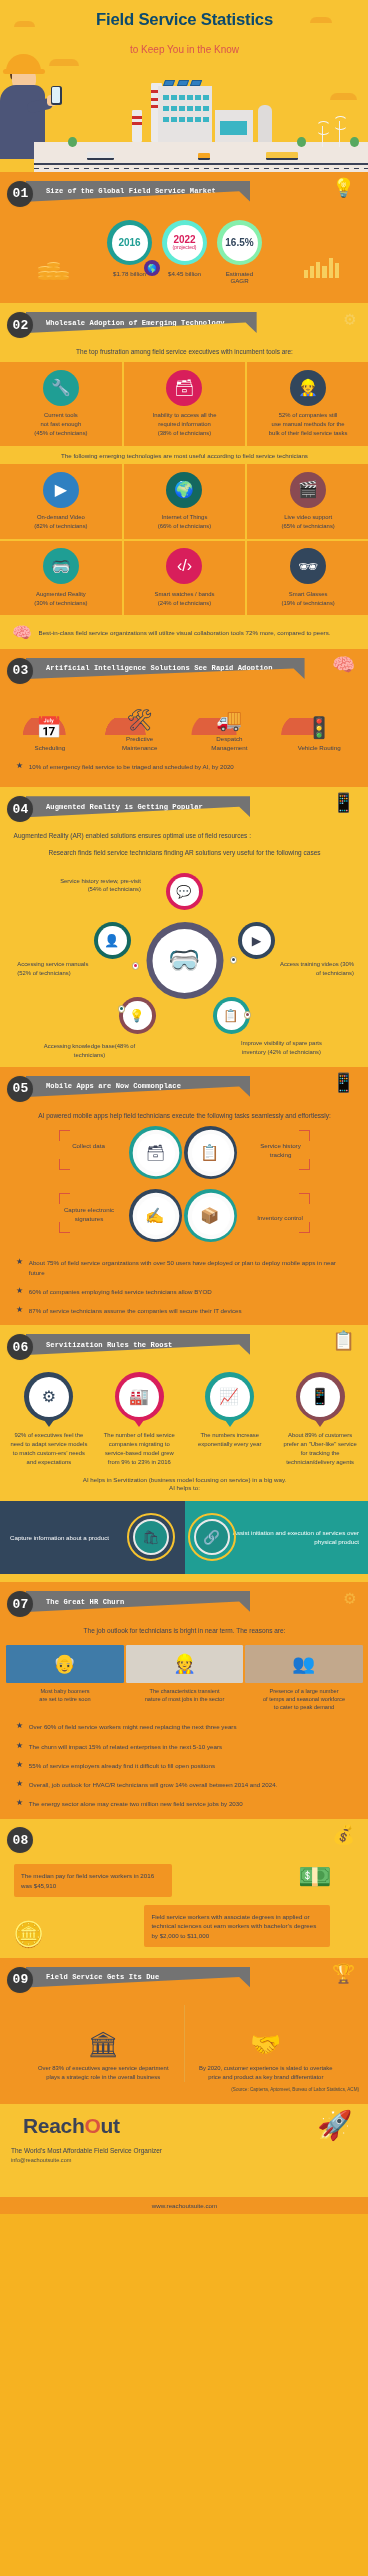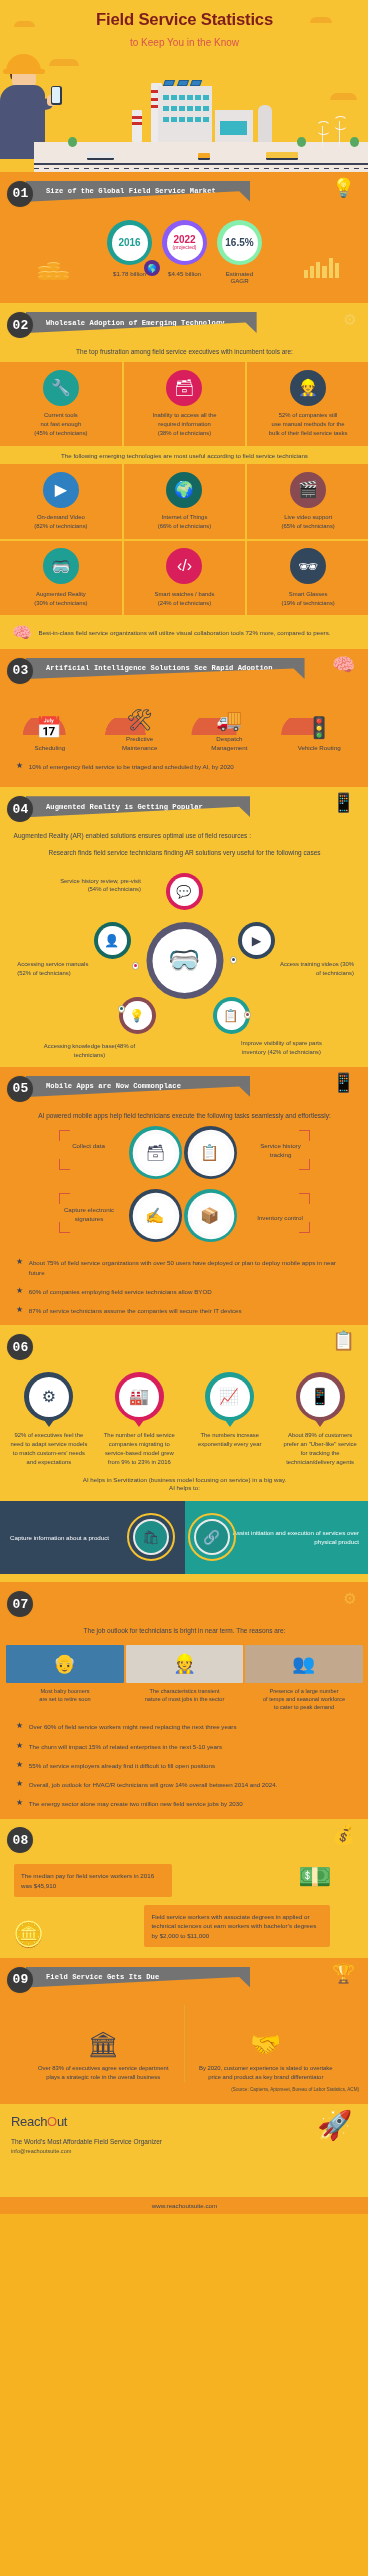--- a/index.html
+++ b/index.html
@@ -8,24 +8,24 @@
     font-family: "Liberation Sans", sans-serif;
     background: #f6b221;
     color: #3b4257;
     -webkit-font-smoothing: antialiased;
   }
   .page { width: 369px; position: relative; overflow: hidden; }
 
   
   .hero { background: #f8c333; padding: 11px 0 0; position: relative; height: 172px; overflow: hidden; }
   .hero h1 {
-    font-size: 16.7px; font-weight: bold; text-align: center; color: #7f1d1d;
+    font-size: 16.7px; font-weight: bold; text-align: center; color: #0c4a6e;
     letter-spacing: -0.2px; line-height: 1.05;
   }
-  .hero h2 { font-size: 10px; text-align: center; color: #d9534f; margin-top: 8px; font-weight: normal; }
+  .hero h2 { font-size: 10px; text-align: center; color: #d9534f; margin-top: 15px; font-weight: normal; }
   .cloud { position: absolute; background: #f2a829; border-radius: 25px 25px 0 0; opacity: .85; }
   .worker { position: absolute; left: 0; bottom: 16px; width: 49px; height: 102px; }
   .helmet { position: absolute; left: 6.2px; top: 0; width: 35px; height: 18.6px; background: #f5a623; border-radius: 17.3px 17.3px 0 0; }
   .helmet:after { content:""; position:absolute; left:-3.7px; top:15px; width:42px; height:5px; background:#f5a623; border-radius:3.1px;}
   .head { position: absolute; left: 12.4px; top: 13.6px; width: 23.5px; height: 22px; background: #f6c99a; border-radius: 0 8.7px 8.7px 8.7px; }
   .hair { position: absolute; left: 10px; top: 12.4px; width: 18.6px; height: 16px; background: #5d3a22; border-radius: 8.7px 3.7px 1.2px 7.4px; }
   .body-suit { position: absolute; left: 0; top: 31px; width: 45px; height: 74px; background: #4c5578; border-radius: 16px 11px 0 0; }
   .arm { position: absolute; left: 27px; top: 46px; width: 26px; height: 11px; background: #4c5578; border-radius: 5.6px; transform: rotate(-12deg); }
   .hand { position: absolute; left: 47px; top: 41px; width: 10px; height: 11px; background: #f6c99a; border-radius: 3.7px; }
   .phone { position: absolute; left: 51px; top: 32px; width: 10.5px; height: 18.6px; background: #2f3a4f; border-radius: 2.5px; }
@@ -180,21 +180,21 @@
   
   .s9 { position: relative; padding: 8.7px 0 10px; }
   .s9-row { display: flex; gap: 8.7px; justify-content: center; padding: 0 11px; }
   .s9-col { width: 144px; font-size: 5.9px; line-height: 1.5; text-align: center; }
   .s9-art { height: 59px; display: flex; align-items: flex-end; justify-content: center; font-size: 25px; }
   .divider-v { width: 1.2px; background: #e8a53d; align-self: stretch; }
   .source { text-align: right; font-size: 4.6px; padding: 5px 10px 2.5px; color: #4a4a4a; }
 
   
   .footer { background: #f8c333; padding: 10px 11px 13.6px; position: relative; min-height: 93px; }
-  .logo { font-size: 13px; font-weight: normal; color: #3b4257; letter-spacing: -0.3px; }
+  .logo { font-size: 21px; font-weight: bold; color: #3b4257; letter-spacing: -0.3px; margin-left: 12px; }
   .logo .o { color: #d9543f; }
   .footer .tag { font-size: 6.5px; margin-top: 8.7px; color: #3b4257; }
   .footer .mail { font-size: 5.6px; margin-top: 3.1px; color: #4a4a4a; }
   .footer-bar { background: #f29522; text-align: center; font-size: 6.2px; padding: 5px; color: #3b4257; }
   .rocket { position: absolute; right: 16px; top: 5px; font-size: 28.5px; }
 </style>
 </head>
 <body>
 
 <div class="page">
@@ -301,21 +301,21 @@
       <div class="circles">
         <div class="stat-ring">
           <div class="ring" style="background:#1f9e94">
             <span>
                 <b class="big" style="color:#1f9e94">2016</b>
               </span>
           </div>
           <div class="ring-cap">$1.78 billion</div>
         </div>
         <div class="stat-ring">
-          <div class="ring" style="background:#8b5cf6">
+          <div class="ring" style="background:#5eead4">
             <span>
               <b class="big" style="color:#d81e5b">2022</b>
               <em class="sub" style="color:#d81e5b;font-style:normal">(projected)</em>
             </span>
           </div>
           <div class="ring-cap">$4.45 billion</div>
         </div>
         <div class="stat-ring">
           <div class="ring" style="background:#86efac">
             <span>
@@ -531,20 +531,21 @@
     </div>
     <div class="bullet" style="padding-bottom:10px">
       <span class="star">★</span>
       <span>87% of service technicians assume the companies will secure their IT devices</span>
     </div>
   </div>
 
   <div class="sec light">
     <div class="banner">
       <div class="badge">06</div>
+      <div class="ribbon">Servitization Rules the Roost</div>
       <div class="deco-icon">📋</div>
     </div>
 
     <div class="pins">
       <div class="pin">
         <div class="pin-c" style="background:#32465c;color:#32465c">
             <span>⚙</span>
           </div>
         <div class="cap ml">92% of executives feel the need to adapt service models to match custom-ers’ needs and expectations</div>
       </div>
@@ -584,20 +585,21 @@
       <div class="split-ring" style="left:188px">
           <span>🔗</span>
         </div>
     </div>
     <div style="height:8.7px"></div>
   </div>
 
   <div class="sec dark">
     <div class="banner">
       <div class="badge">07</div>
+      <div class="ribbon">The Great HR Churn</div>
       <div class="deco-icon">⚙</div>
     </div>
     <div class="lead">The job outlook for technicians is bright in near term. The reasons are:</div>
 
     <div class="three-photos">
       <div class="photo-card">
         <div class="photo" style="background:#3f7ba8">👴</div>
         <div class="cap ml">Most baby boomers<br>are set to retire soon</div>
       </div>
       <div class="photo-card">

